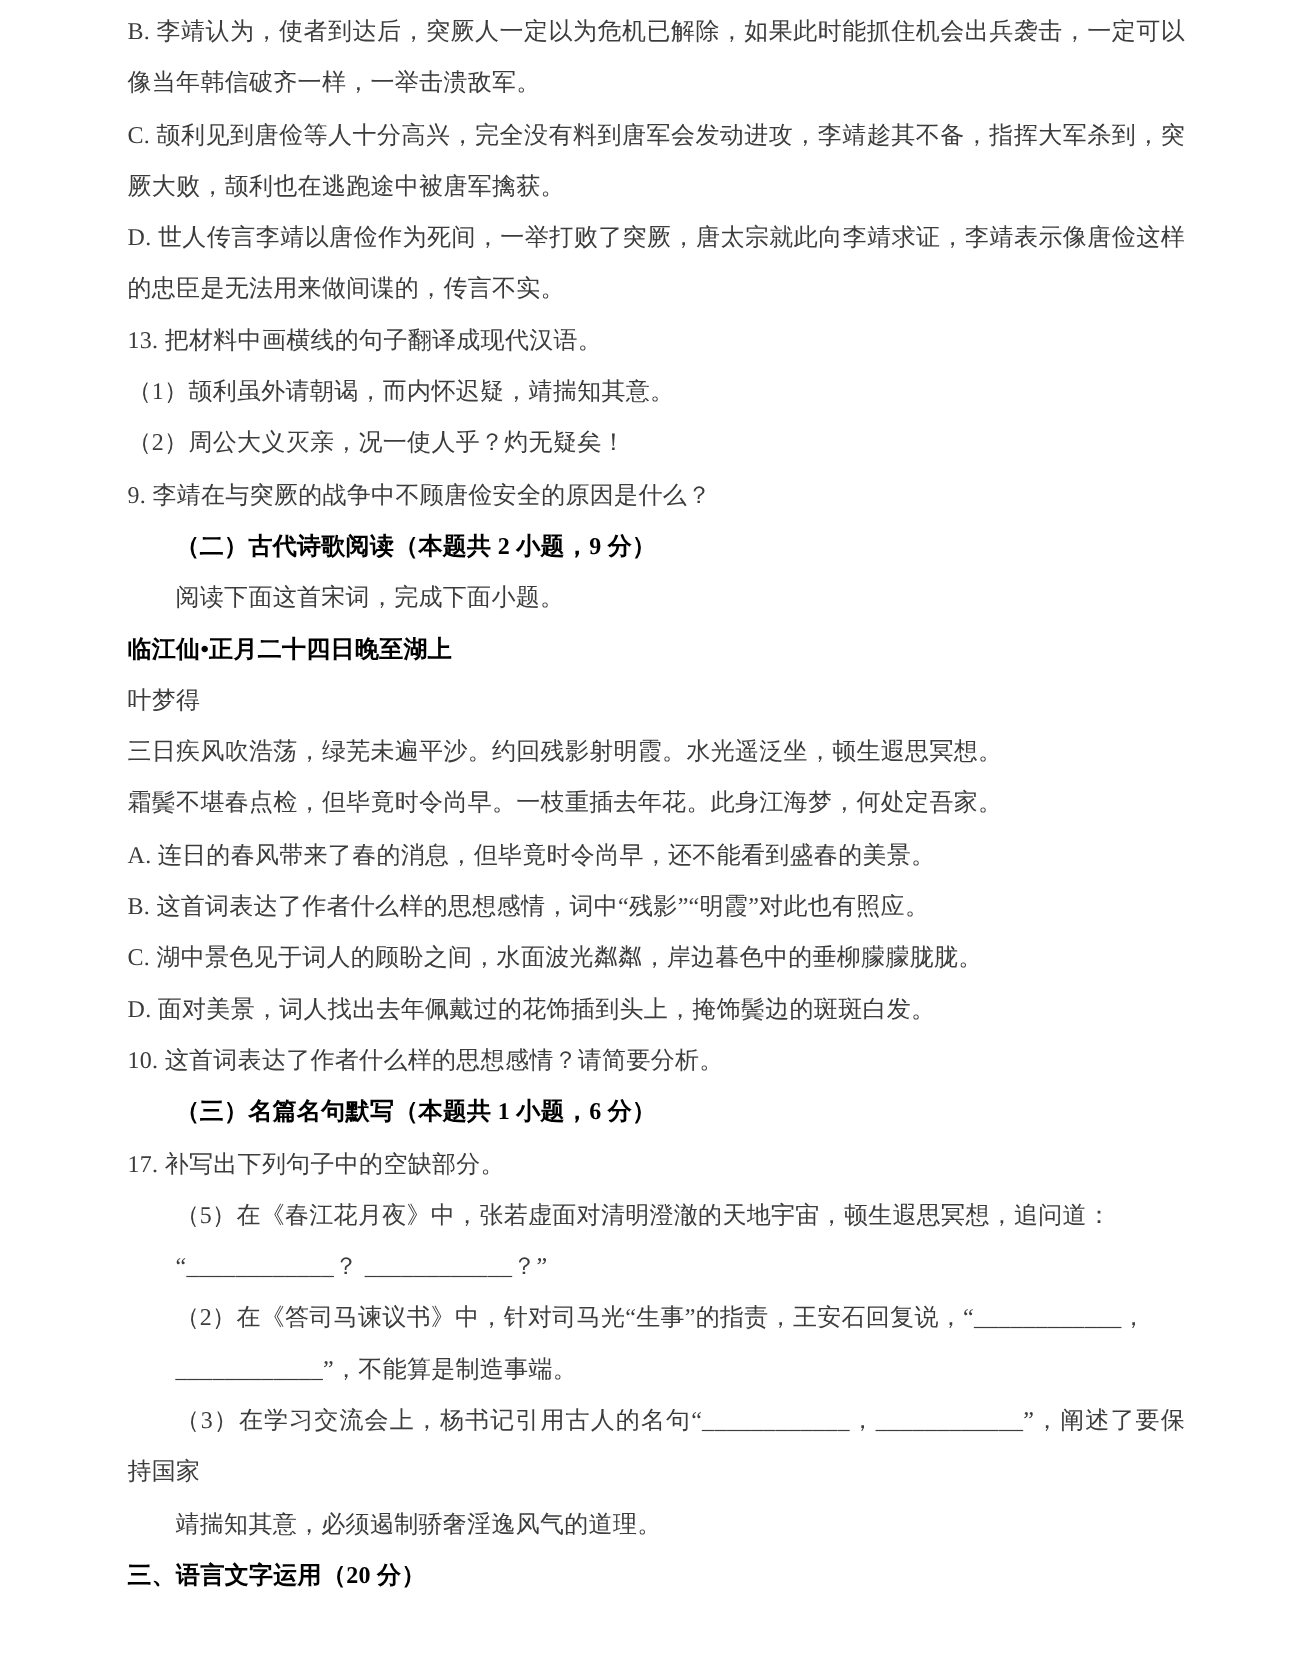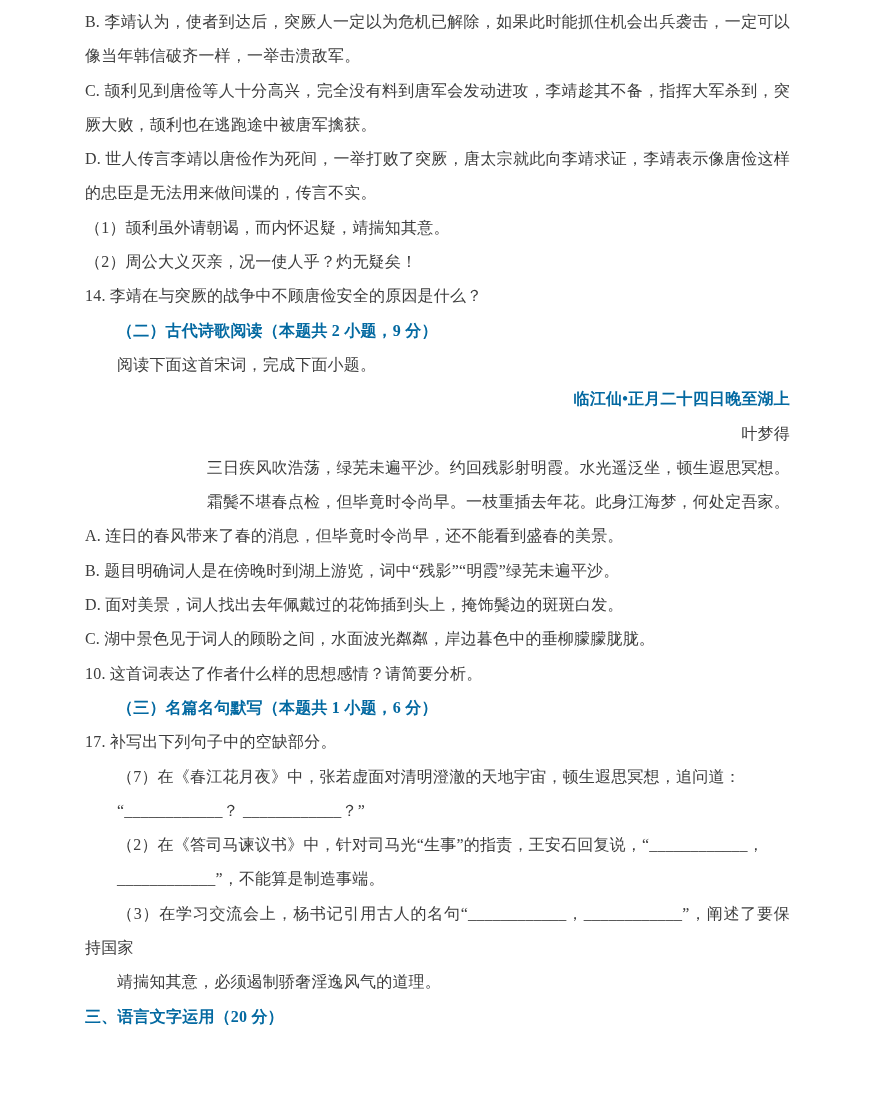--- a/index.html
+++ b/index.html
@@ -22,56 +22,57 @@
     color: #3c3c3c;
   }
   .para {
     margin: 0;
     line-height: 34.3px;
     text-align: justify;
     letter-spacing: 0.2px;
     word-break: break-all;
   }
   .para.center {
-    text-align: right;
+    text-align: left;
     text-indent: 0;
   }
   .para.bold {
     font-weight: bold;
-    color: #0369a1;
+    color: #000000;
   }
   .para.indent {
     text-indent: 2em;
   }
 </style>
 </head>
 <body>
 
 <div class="page">
   <div class="content" id="doc">
       <p class="para ">B. 李靖认为，使者到达后，突厥人一定以为危机已解除，如果此时能抓住机会出兵袭击，一定可以像当年韩信破齐一样，一举击溃敌军。</p>
       <p class="para ">C. 颉利见到唐俭等人十分高兴，完全没有料到唐军会发动进攻，李靖趁其不备，指挥大军杀到，突厥大败，颉利也在逃跑途中被唐军擒获。</p>
       <p class="para ">D. 世人传言李靖以唐俭作为死间，一举打败了突厥，唐太宗就此向李靖求证，李靖表示像唐俭这样的忠臣是无法用来做间谍的，传言不实。</p>
+      <p class="para ">13. 把材料中画横线的句子翻译成现代汉语。</p>
       <p class="para ">（1）颉利虽外请朝谒，而内怀迟疑，靖揣知其意。</p>
       <p class="para ">（2）周公大义灭亲，况一使人乎？灼无疑矣！</p>
-      <p class="para ">14. 李靖在与突厥的战争中不顾唐俭安全的原因是什么？</p>
+      <p class="para ">9. 李靖在与突厥的战争中不顾唐俭安全的原因是什么？</p>
       <p class="para bold indent">（二）古代诗歌阅读（本题共 2 小题，9 分）</p>
       <p class="para indent">阅读下面这首宋词，完成下面小题。</p>
       <p class="para center bold">临江仙•正月二十四日晚至湖上</p>
       <p class="para center">叶梦得</p>
       <p class="para center">三日疾风吹浩荡，绿芜未遍平沙。约回残影射明霞。水光遥泛坐，顿生遐思冥想。</p>
       <p class="para center">霜鬓不堪春点检，但毕竟时令尚早。一枝重插去年花。此身江海梦，何处定吾家。</p>
       <p class="para ">A. 连日的春风带来了春的消息，但毕竟时令尚早，还不能看到盛春的美景。</p>
-      <p class="para ">B. 题目明确词人是在傍晚时到湖上游览，词中“残影”“明霞”绿芜未遍平沙。</p>
+      <p class="para ">B. 这首词表达了作者什么样的思想感情，词中“残影”“明霞”对此也有照应。</p>
+      <p class="para ">C. 湖中景色见于词人的顾盼之间，水面波光粼粼，岸边暮色中的垂柳朦朦胧胧。</p>
       <p class="para ">D. 面对美景，词人找出去年佩戴过的花饰插到头上，掩饰鬓边的斑斑白发。</p>
-      <p class="para ">C. 湖中景色见于词人的顾盼之间，水面波光粼粼，岸边暮色中的垂柳朦朦胧胧。</p>
       <p class="para ">10. 这首词表达了作者什么样的思想感情？请简要分析。</p>
       <p class="para bold indent">（三）名篇名句默写（本题共 1 小题，6 分）</p>
       <p class="para ">17. 补写出下列句子中的空缺部分。</p>
-      <p class="para indent">（7）在《春江花月夜》中，张若虚面对清明澄澈的天地宇宙，顿生遐思冥想，追问道：</p>
+      <p class="para indent">（5）在《春江花月夜》中，张若虚面对清明澄澈的天地宇宙，顿生遐思冥想，追问道：</p>
       <p class="para indent">“____________？ ____________？”</p>
       <p class="para indent">（2）在《答司马谏议书》中，针对司马光“生事”的指责，王安石回复说，“____________，</p>
       <p class="para indent">____________”，不能算是制造事端。</p>
       <p class="para indent">（3）在学习交流会上，杨书记引用古人的名句“____________，____________”，阐述了要保持国家</p>
       <p class="para indent">靖揣知其意，必须遏制骄奢淫逸风气的道理。</p>
       <p class="para bold">三、语言文字运用（20 分）</p>
     </div>
 </div>
 
 </body></html>

